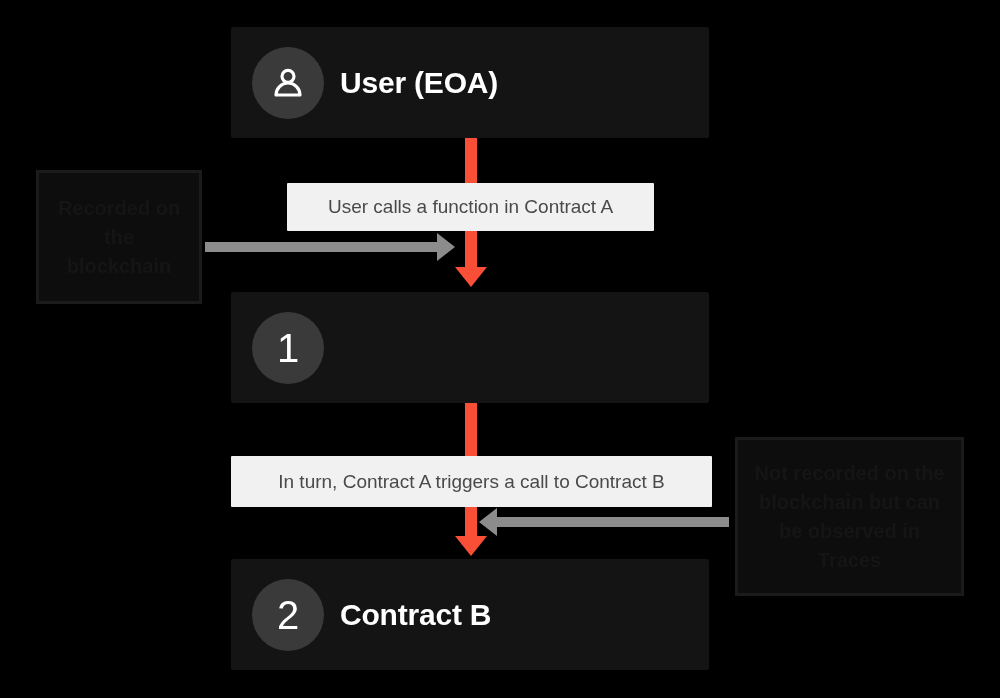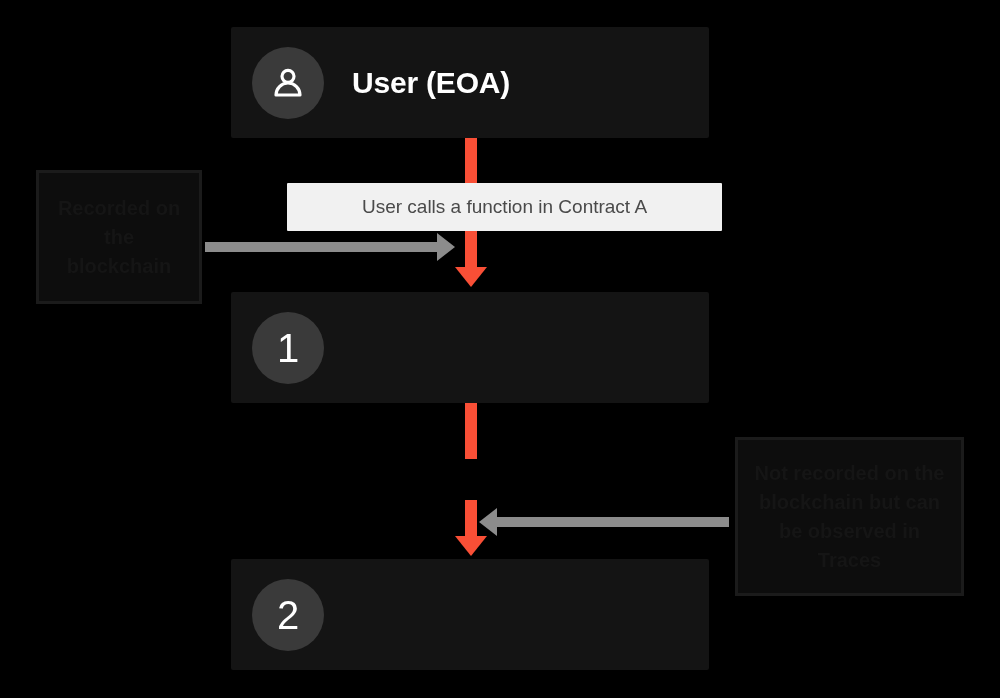--- a/index.html
+++ b/index.html
@@ -46,42 +46,42 @@
     align-items: center;
     justify-content: center;
     color: #ffffff;
     font-size: 40px;
     font-weight: 400;
     line-height: 1;
   }
   .node-badge svg { display: block; }
 
   .node-label {
-    margin-left: 28px;
+    margin-left: 16px;
     color: #ffffff;
     font-size: 30px;
     font-weight: bold;
     letter-spacing: -0.2px;
     white-space: nowrap;
   }
 
   
   .caption {
     position: absolute;
     background: #f1f1f1;
     color: #4a4a4a;
     font-size: 19px;
     display: flex;
     align-items: center;
     justify-content: center;
     z-index: 4;
     border-radius: 1px;
     white-space: nowrap;
   }
-  .caption-1 { left: 287px; top: 183px; width: 435px; height: 48px; }
+  .caption-1 { left: 287px; top: 183px; width: 367px; height: 48px; }
   .caption-2 { left: 231px; top: 456px; width: 481px; height: 51px; }
 
   
   .orange-line {
     position: absolute;
     left: 465px;
     width: 12px;
     background: #f94f36;
     z-index: 2;
   }
@@ -163,31 +163,33 @@
     </div>
     <div class="node-label">User (EOA)</div>
   </div>
 
   <div class="node node-a">
     <div class="node-badge">1</div>
   </div>
 
   <div class="node node-b">
     <div class="node-badge">2</div>
+    <div class="node-label">Contract B</div>
   </div>
 
   <div class="orange-line seg-1"></div>
   <div class="orange-line seg-2"></div>
   <div class="orange-head head-1"></div>
 
   <div class="orange-line seg-3"></div>
   <div class="orange-line seg-4"></div>
   <div class="orange-head head-2"></div>
 
   <div class="caption caption-1">User calls a function in Contract A</div>
+  <div class="caption caption-2">In turn, Contract A triggers a call to Contract B</div>
 
   <div class="annot annot-left">Recorded on the blockchain</div>
   <div class="grey-arrow grey-right"></div>
 
   <div class="annot annot-right">Not recorded on the blockchain but can be observed in Traces</div>
   <div class="grey-arrow grey-left"></div>
 
 </div>
 
 </body></html>

